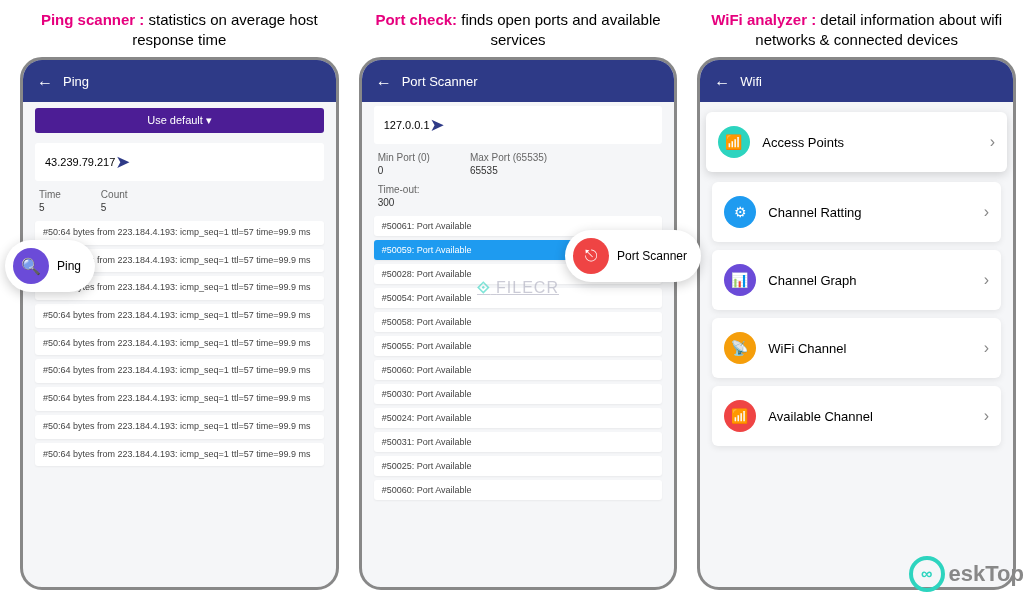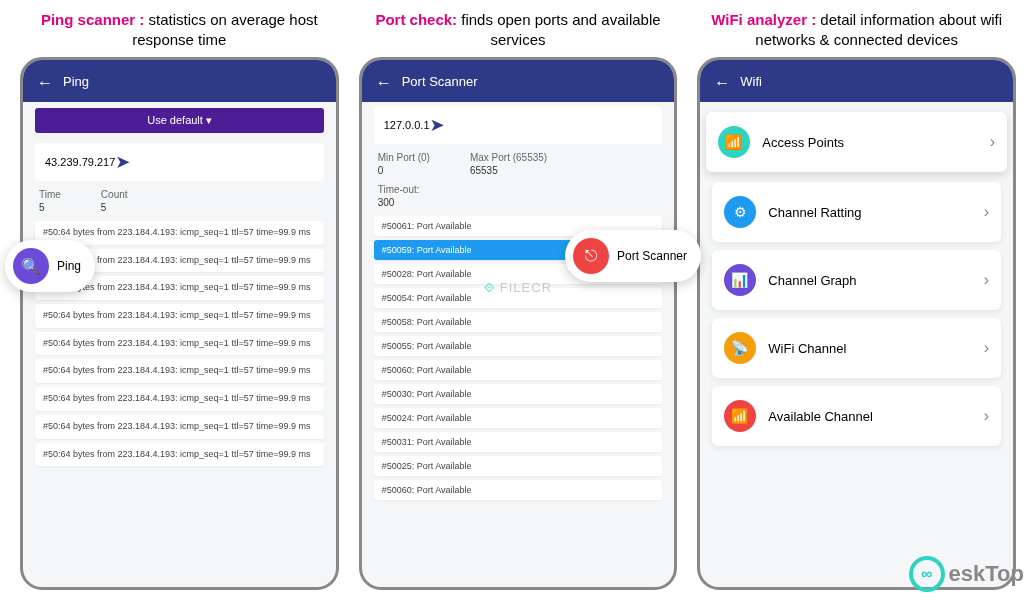--- a/index.html
+++ b/index.html
@@ -24,21 +24,21 @@
   .wifi-card { background: #fff; margin: 8px 12px; padding: 14px 12px; border-radius: 6px; display: flex; align-items: center; gap: 12px; font-size: 13px; box-shadow: 0 2px 6px rgba(0,0,0,0.08); }
   .wifi-card.floating { margin: 10px 6px; box-shadow: 0 3px 10px rgba(0,0,0,0.15); }
   .wifi-icon { width: 32px; height: 32px; border-radius: 50%; display: flex; align-items: center; justify-content: center; color: #fff; font-size: 14px; flex-shrink: 0; }
   .chevron { color: #888; font-size: 16px; margin-left: auto; }
   .float-badge { position: absolute; background: #fff; border-radius: 50px; padding: 8px 14px 8px 8px; display: flex; align-items: center; gap: 8px; box-shadow: 0 3px 12px rgba(0,0,0,0.2); font-size: 12px; z-index: 10; }
   .float-badge .badge-icon { width: 36px; height: 36px; border-radius: 50%; display: flex; align-items: center; justify-content: center; color: #fff; font-size: 16px; }
   .badge-ping { left: 5px; top: 240px; }
   .badge-port { right: 335px; top: 230px; }
   .watermark { position: absolute; bottom: 8px; right: 12px; display: flex; align-items: center; gap: 4px; font-size: 22px; font-weight: bold; color: #888; }
   .watermark .circle { width: 36px; height: 36px; border-radius: 50%; border: 4px solid #2dd4bf; display: flex; align-items: center; justify-content: center; color: #2dd4bf; font-size: 16px; }
-  .filecr { position: absolute; left: 50%; top: 48%; transform: translate(-50%,-50%); font-size: 13px; color: #aab; letter-spacing: 1px; opacity: 0.6; z-index: 5; }
+  .filecr { position: absolute; left: 50%; top: 48%; transform: translate(-50%,-50%); font-size: 16px; color: #aab; letter-spacing: 1px; opacity: 0.6; z-index: 5; text-decoration: underline; }
   .filecr .f { color: #2dd4bf; font-weight: bold; }
 </style>
 </head>
 <body>
 
 <div class="container">
 
   <div class="panel">
     <div class="panel-title">
       <span class="highlight">Ping scanner :</span><span> statistics on average host response time</span>

